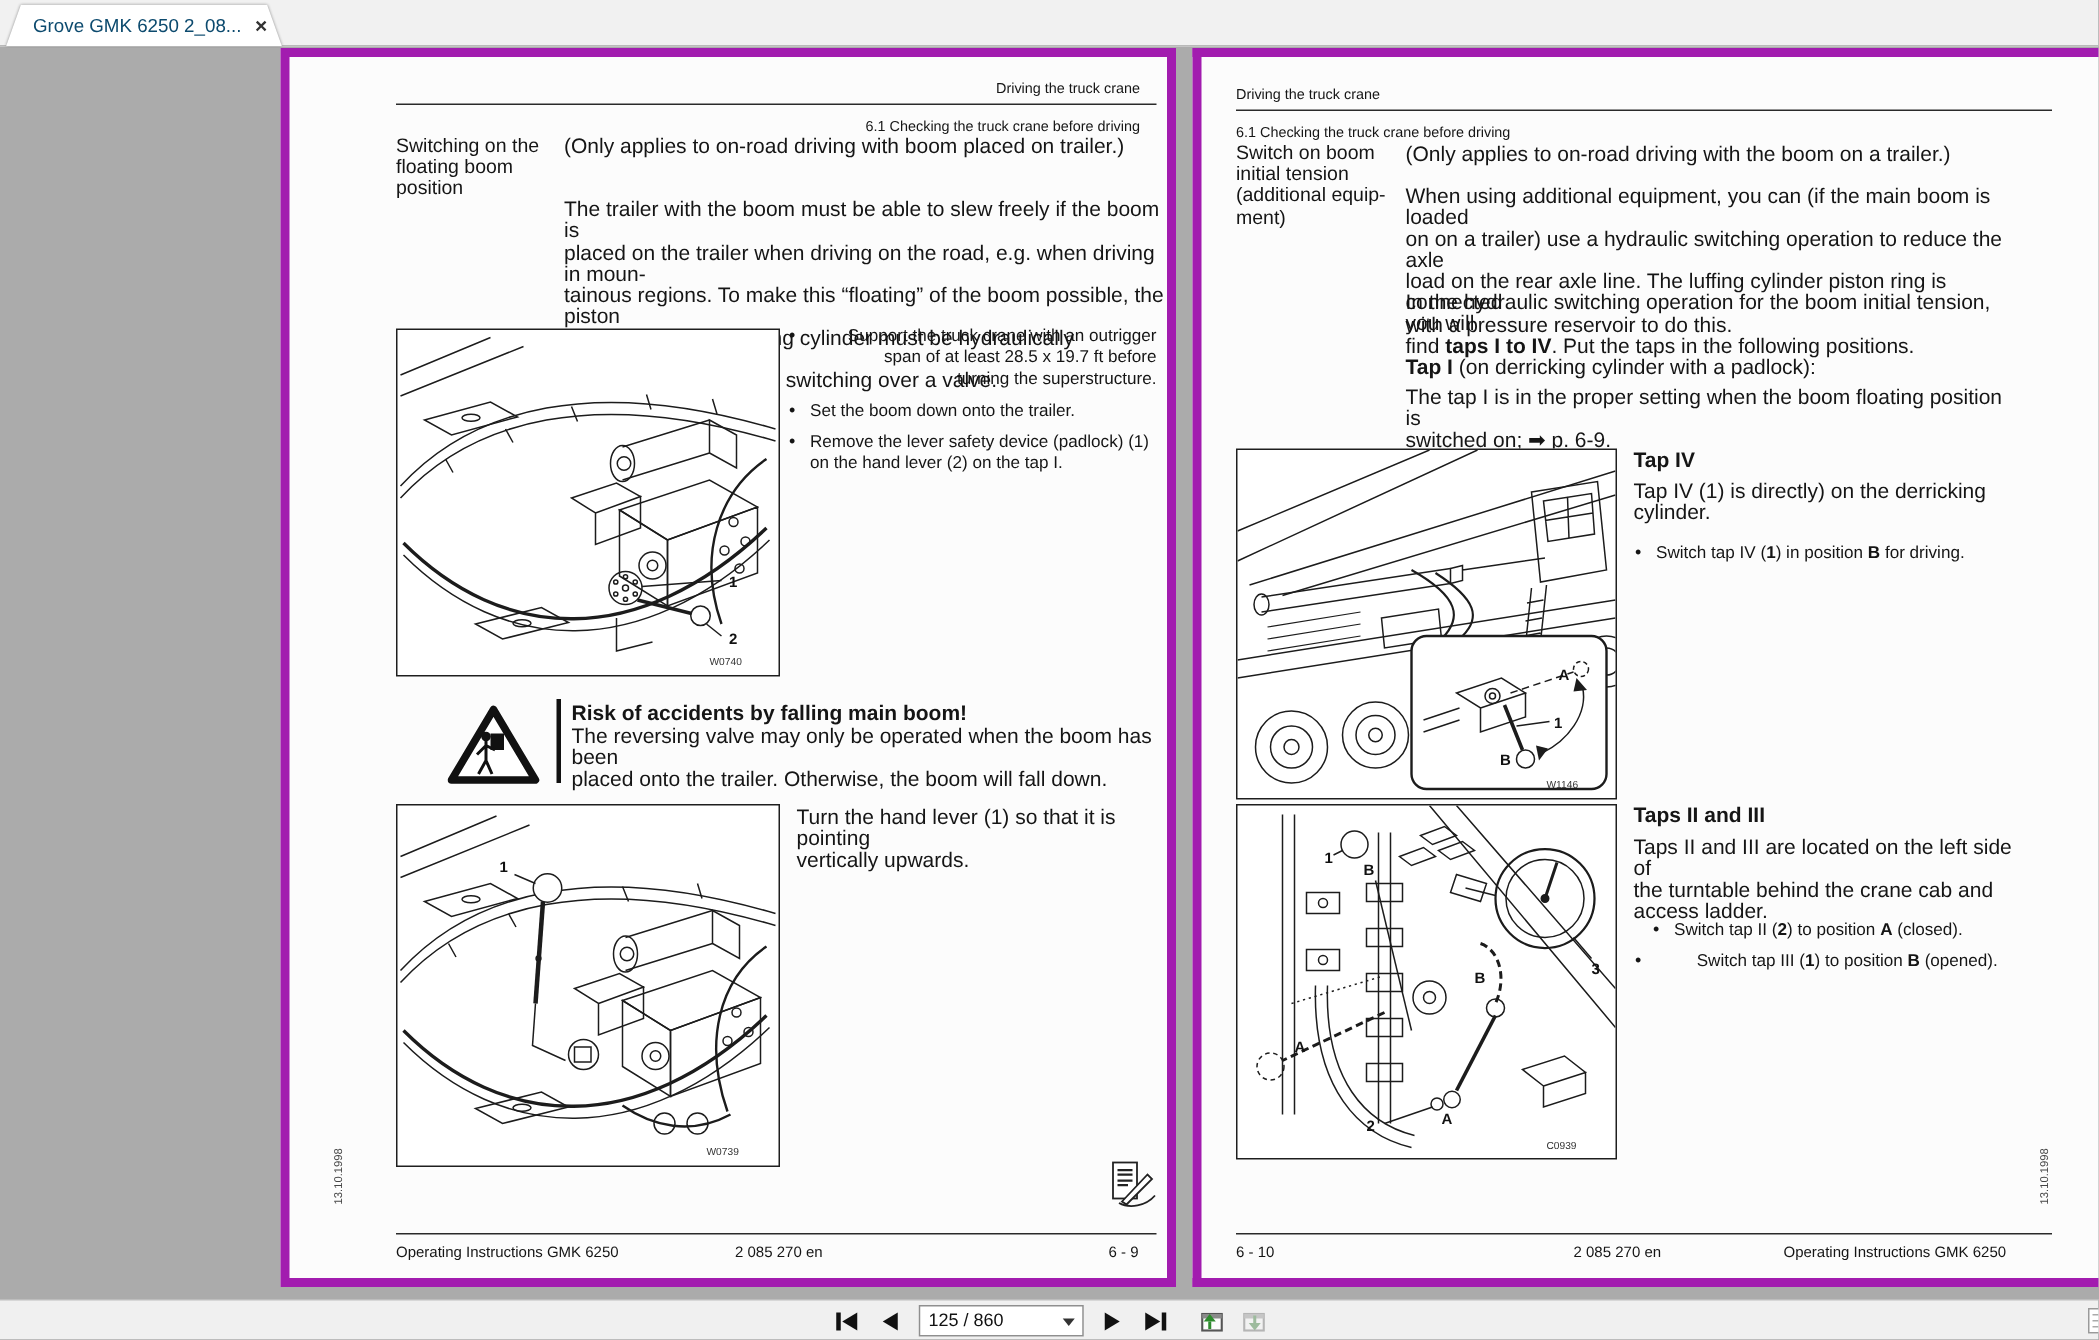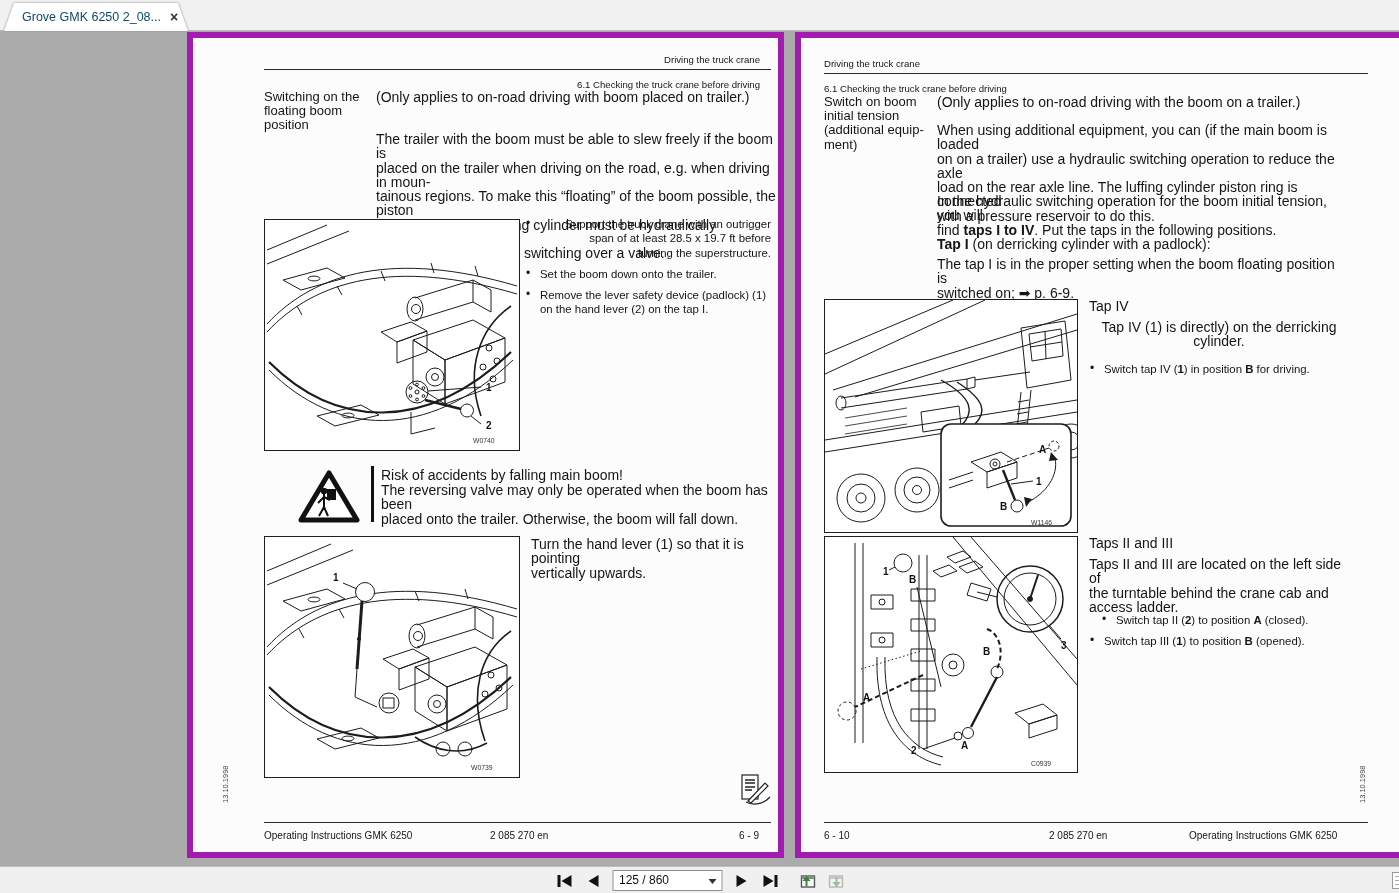--- a/index.html
+++ b/index.html
@@ -19,21 +19,21 @@
 
   
   .canvas { position:absolute; left:0; top:32px; width:1399px; height:833px; background:#ababab; }
   .page { position:absolute; top:0; height:826px; background:#fcfcfc; border:6px solid #a21caf; }
   .page-left  { left:187px; width:597px; }
   .page-right { left:795px; width:608px; border-right:none; }
 
   .t { position:absolute; color:#151515; }
   .hd   { font-size:9.6px; line-height:12.3px; white-space:pre-line; }
   .body { font-size:14px; line-height:14.3px; white-space:pre-line; }
-  .bold { font-weight:400; }
+  .bold { font-weight:700; }
   .marg { font-size:13px; line-height:14.2px; font-weight:400; white-space:pre-line; }
   .rule { position:absolute; height:1px; background:#2a2a2a; }
   .bullet { position:absolute; font-size:11.4px; line-height:14.3px; white-space:pre-line;
             padding-left:15px; color:#151515; }
   .bullet::before { content:"•"; position:absolute; left:1px; top:-1px; font-size:12px; }
   .fig { position:absolute; border:1.4px solid #1e1e1e; background:#fff; }
   .fig svg { display:block; width:100%; height:100%; }
   .figlabel { font-size:10px; font-weight:700; fill:#111; font-family:"Liberation Sans",sans-serif; }
   .figcap   { font-size:6.8px; fill:#333; font-family:"Liberation Sans",sans-serif; }
   .vdate { position:absolute; font-size:7.5px; color:#454545; white-space:nowrap;
@@ -285,21 +285,21 @@
             <path d="M186,184 L208,181"></path>
           </g>
           <text class="figlabel" x="214" y="153">A</text>
           <text class="figlabel" x="211" y="185">1</text>
           <text class="figlabel" x="175" y="210">B</text>
           <text class="figcap" x="206" y="225">W1146</text>
         </svg>
       </div>
 
       <div class="t body bold" style="left:288px; top:261px;">Tap IV</div>
-      <div class="t body" style="left:288px; top:282px; width:260px;text-align:center;">Tap IV (1) is directly) on the derricking
+      <div class="t body" style="left:288px; top:282px; width:260px;">Tap IV (1) is directly) on the derricking
 cylinder.</div>
       <div class="bullet" style="left:288px; top:324px; width:270px;"><span>Switch tap IV (</span><b>1</b><span>) in position </span><b>B</b><span> for driving.</span></div>
 
       <div class="fig" style="left:23px; top:498px; width:254px; height:237px;">
         <svg viewBox="0 0 252 235">
           <g stroke="#1c1c1c" fill="none" stroke-width="1">
             <path d="M128,0 L252,148 M146,0 L252,122"></path>
             <path d="M30,6 L30,206 M38,6 L38,206"></path>
             <circle cx="205" cy="62" r="33" stroke-width="1.5"></circle>
               <circle cx="205" cy="62" r="26"></circle>
@@ -340,21 +340,21 @@
           <text class="figlabel" x="86" y="217">2</text>
           <text class="figcap" x="206" y="229">C0939</text>
         </svg>
       </div>
 
       <div class="t body bold" style="left:288px; top:498px;">Taps II and III</div>
       <div class="t body" style="left:288px; top:519px; width:266px;">Taps II and III are located on the left side of
 the turntable behind the crane cab and
 access ladder.</div>
       <div class="bullet" style="left:300px; top:575px; width:270px;"><span>Switch tap II (</span><b>2</b><span>) to position </span><b>A</b><span> (closed).</span></div>
-      <div class="bullet" style="left:288px; top:596px; width:270px;"><span>Switch tap III (</span><b>1</b><span>) to position </span><b>B</b><span> (opened).</span></div>
+      <div class="bullet" style="left:288px; top:596px; width:270px;text-align:center;"><span>Switch tap III (</span><b>1</b><span>) to position </span><b>B</b><span> (opened).</span></div>
 
       <div class="vdate" style="left:557px; top:765px;">13.10.1998</div>
 
       <div class="rule" style="left:23px; top:784px; width:544px;"></div>
       <div class="t ftr" style="left:23px; top:792px;">6 - 10</div>
       <div class="t ftr" style="left:248px; top:792px;">2 085 270 en</div>
       <div class="t ftr" style="left:388px; top:792px;">Operating Instructions GMK 6250</div>
     </div>
   </div>
 

